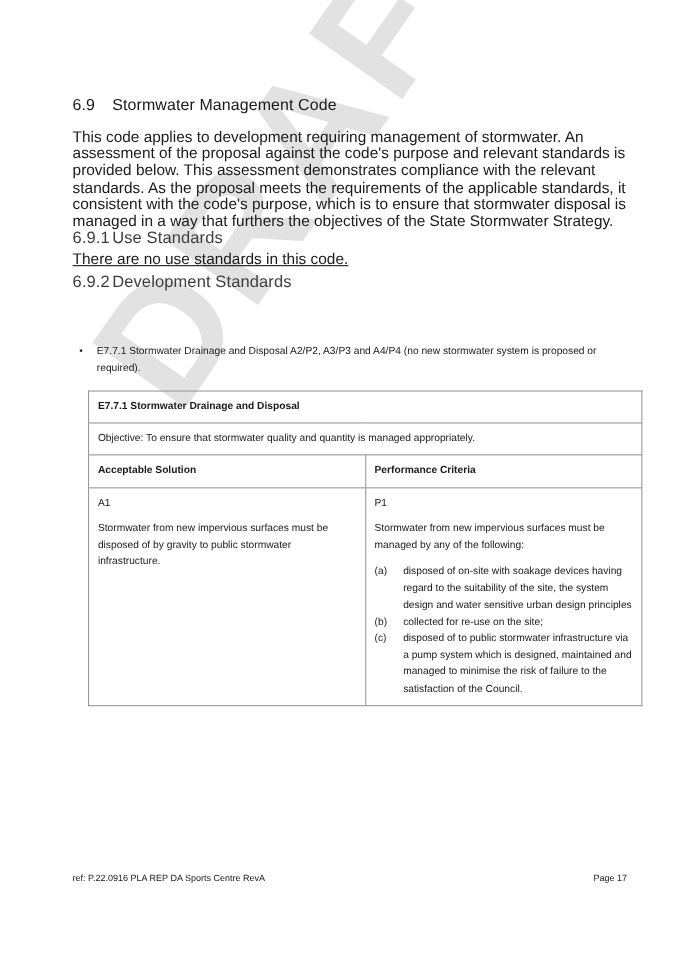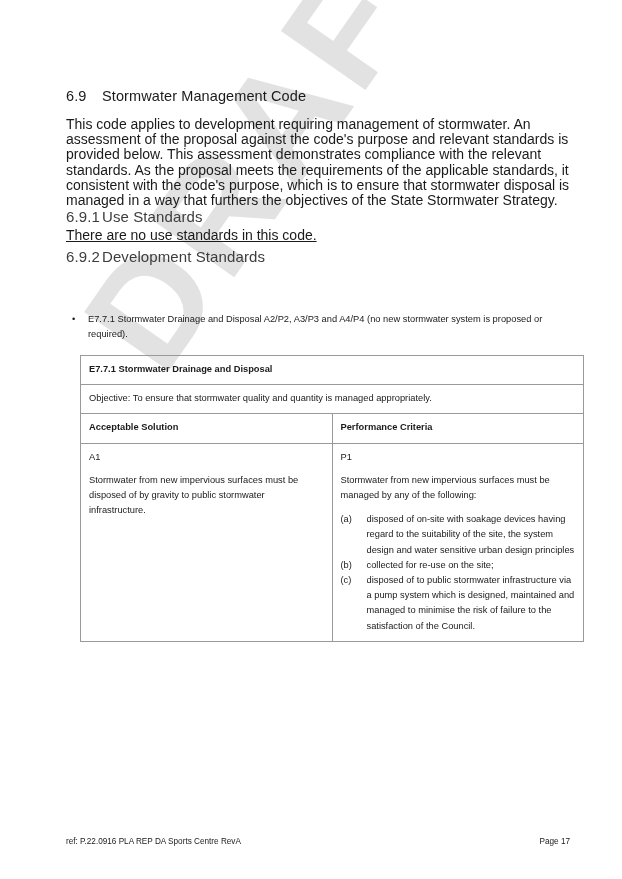--- a/index.html
+++ b/index.html
@@ -178,21 +178,21 @@
   .assess-label {
     display: block;
     font-weight: 700;
     margin-bottom: 1px;
   }
 
   
   #footer {
     position: absolute;
     left: 66px;
-    top: 837px;
+    top: 794px;
     width: 504px;
     display: flex;
     justify-content: space-between;
     align-items: baseline;
     font-size: 8.2px;
     color: #1a1a1a;
     z-index: 1;
   }
 </style>
 </head>

